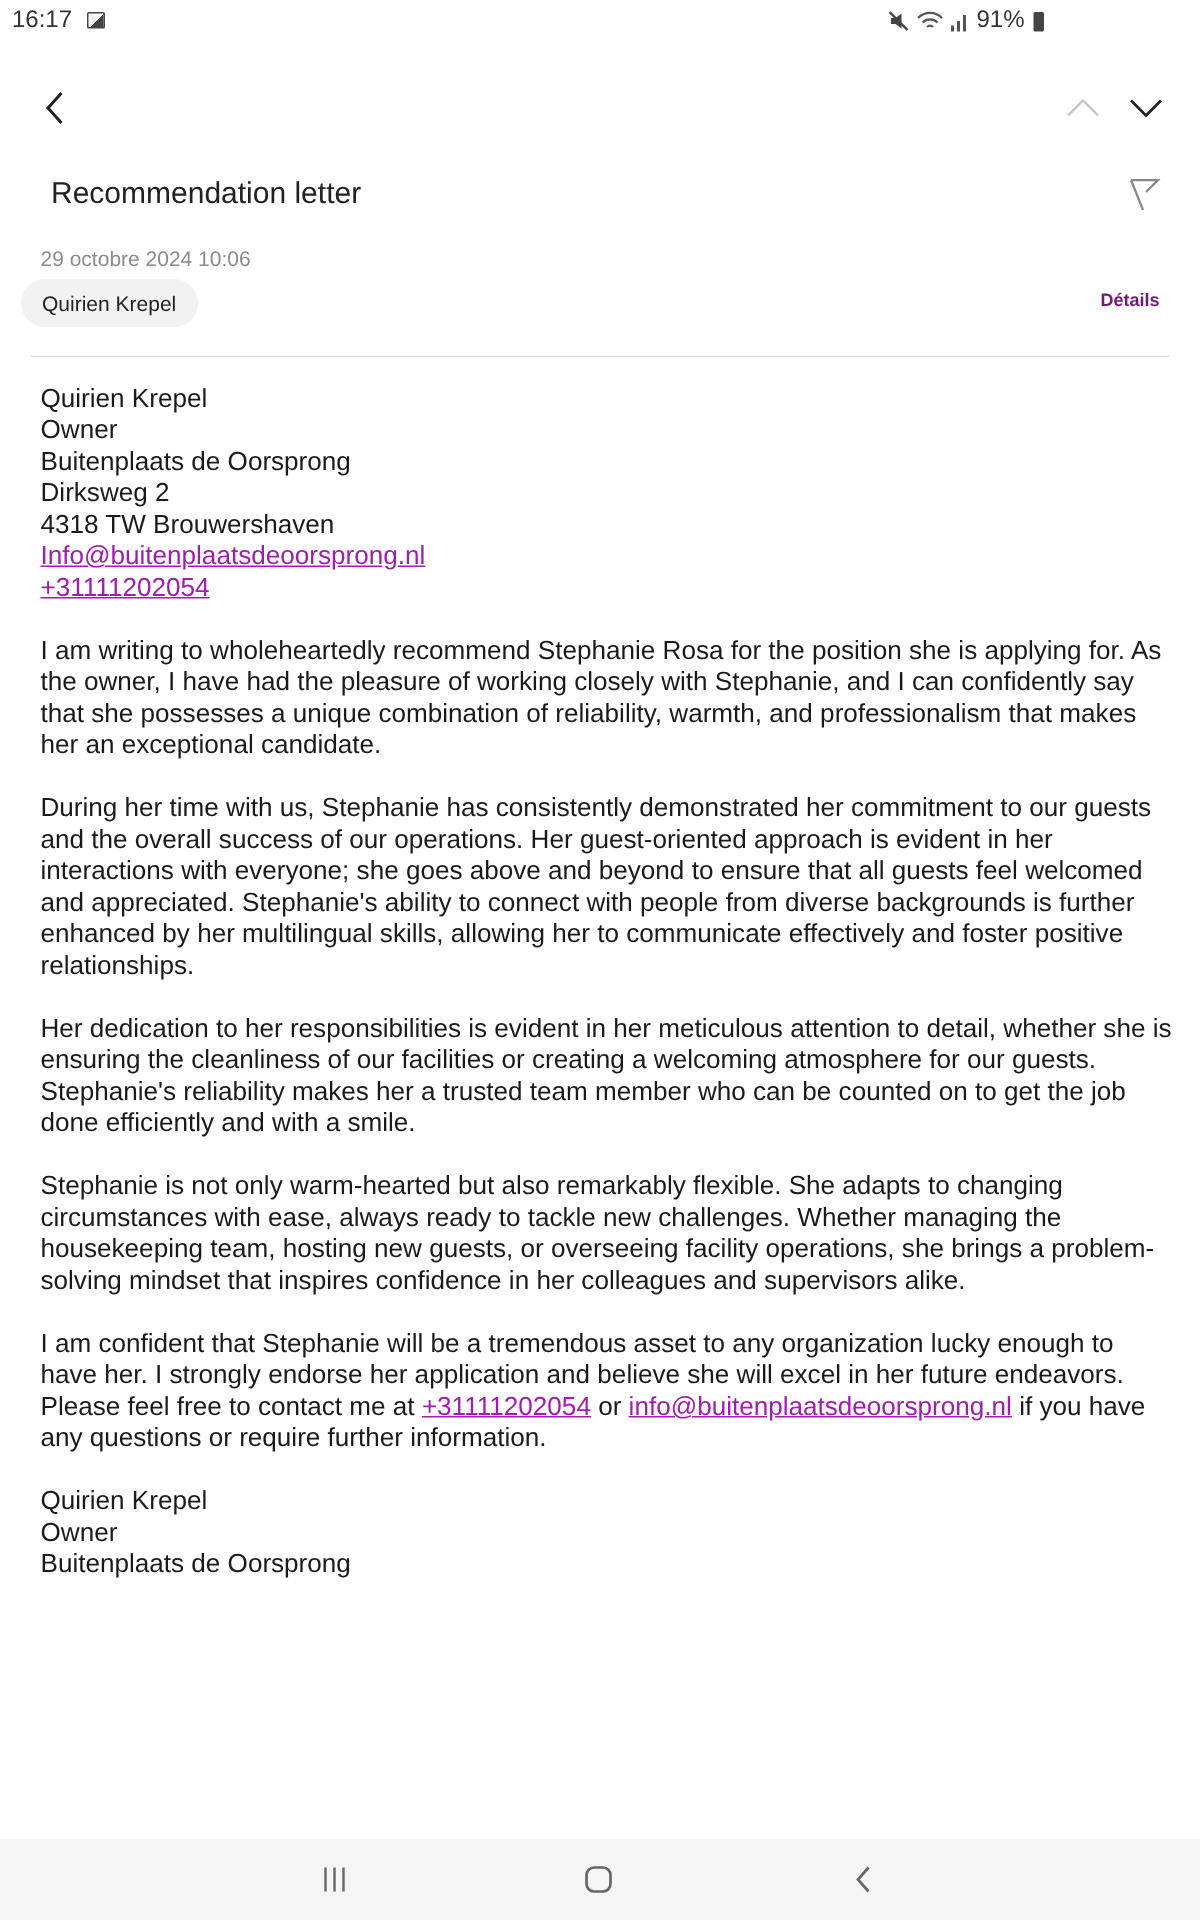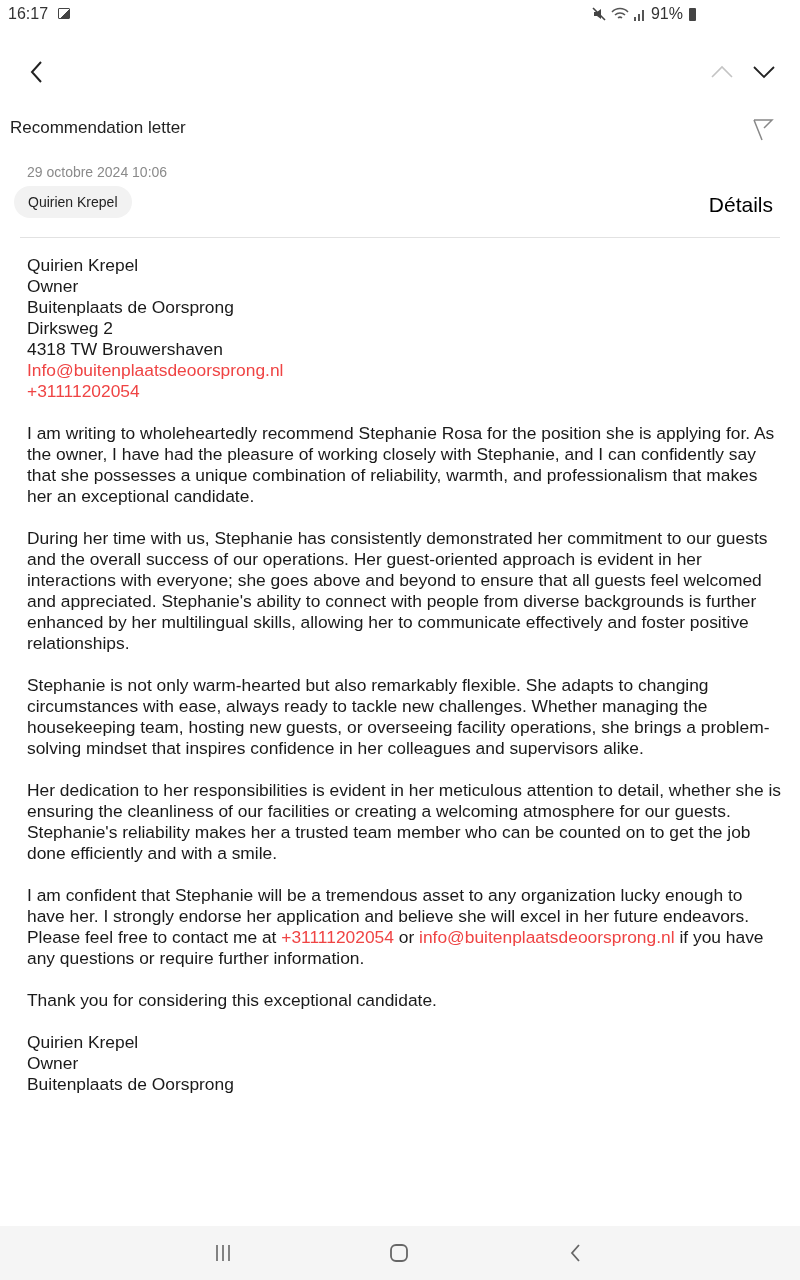--- a/index.html
+++ b/index.html
@@ -5,29 +5,29 @@
   html, body { margin:0; padding:0; }
   body { width:800px; height:1280px; background:#ffffff; position:relative; overflow:hidden;
          font-family:"Liberation Sans", sans-serif; color:#1a1a1a; }
   .statusbar { position:absolute; top:0; left:0; width:704px; height:28px; }
   .sb-time { position:absolute; left:8px; top:5px; font-size:16px; color:#333; }
   .sb-img { position:absolute; left:58px; top:8px; width:12px; height:11px; border:1.5px solid #444; border-radius:1px; box-sizing:border-box; background:linear-gradient(135deg, transparent 55%, #444 55%); }
   .sb-right { position:absolute; right:8px; top:5px; font-size:16px; color:#333; display:flex; align-items:center; gap:4px;justify-content:center; }
   .sb-batt { display:inline-block; width:7px; height:13px; background:#444; border-radius:1px; margin-left:2px; }
   .topbar { position:absolute; top:50px; left:0; width:800px; height:44px; }
   .icon-btn { position:absolute; display:flex; align-items:center; justify-content:center; cursor:pointer; }
-  .subject { position:absolute; left:10px; top:118px; font-size:17px; color:#222; }
+  .subject { position:absolute; left:34px; top:118px; font-size:20px; color:#222; }
   .datetime { position:absolute; left:27px; top:164px; font-size:14px; color:#8a8a8a; }
   .flag { position:absolute; right:26px; top:116px; }
   .chip { position:absolute; left:14px; top:186px; height:32px; padding:0 14px; border-radius:16px; background:#f2f2f2; font-size:14px; line-height:32px; color:#222; }
-  .details { position:absolute; right:27px; top:193px; font-size:21px; color:#000000; font-weight:normal; cursor:pointer; }
+  .details { position:absolute; right:27px; top:193px; font-size:12px; color:#701a75; font-weight:bold; cursor:pointer; }
   .divider { position:absolute; left:20px; right:20px; top:237px; height:1px; background:#e2e2e2; }
   .body { position:absolute; left:27px; top:255px; width:755px; font-size:17.4px; line-height:21px; color:#1a1a1a; }
   .body p { margin:0 0 21px 0; }
-  .body a { color:#ef4444; }
+  .body a { color:#a21caf; text-decoration:underline; }
   .navbar { position:absolute; left:0; top:1226px; width:800px; height:54px; background:#f5f5f5; }
   .nav-btn { position:absolute; top:14px; height:26px; display:flex; align-items:center; justify-content:center; cursor:pointer; }
 </style>
 </head>
 <body>
 
 <div class="statusbar">
   <span class="sb-time">16:17</span>
   <span class="sb-img"></span>
   <div class="sb-right">
@@ -82,24 +82,23 @@
     <span>Quirien Krepel</span><br>
     <span>Owner</span><br>
     <span>Buitenplaats de Oorsprong</span><br>
     <span>Dirksweg 2</span><br>
     <span>4318 TW Brouwershaven</span><br>
     <a>Info@buitenplaatsdeoorsprong.nl</a><br>
     <a>+31111202054</a>
   </p>
   <p>I am writing to wholeheartedly recommend Stephanie Rosa for the position she is applying for. As the owner, I have had the pleasure of working closely with Stephanie, and I can confidently say that she possesses a unique combination of reliability, warmth, and professionalism that makes her an exceptional candidate.</p>
   <p>During her time with us, Stephanie has consistently demonstrated her commitment to our guests and the overall success of our operations. Her guest-oriented approach is evident in her interactions with everyone; she goes above and beyond to ensure that all guests feel welcomed and appreciated. Stephanie's ability to connect with people from diverse backgrounds is further enhanced by her multilingual skills, allowing her to communicate effectively and foster positive relationships.</p>
+  <p>Her dedication to her responsibilities is evident in her meticulous attention to detail, whether she is ensuring the cleanliness of our facilities or creating a welcoming atmosphere for our guests. Stephanie's reliability makes her a trusted team member who can be counted on to get the job done efficiently and with a smile.</p>
   <p>Stephanie is not only warm-hearted but also remarkably flexible. She adapts to changing circumstances with ease, always ready to tackle new challenges. Whether managing the housekeeping team, hosting new guests, or overseeing facility operations, she brings a problem-solving mindset that inspires confidence in her colleagues and supervisors alike.</p>
-  <p>Her dedication to her responsibilities is evident in her meticulous attention to detail, whether she is ensuring the cleanliness of our facilities or creating a welcoming atmosphere for our guests. Stephanie's reliability makes her a trusted team member who can be counted on to get the job done efficiently and with a smile.</p>
   <p><span>I am confident that Stephanie will be a tremendous asset to any organization lucky enough to have her. I strongly endorse her application and believe she will excel in her future endeavors. Please feel free to contact me at </span><a>+31111202054</a><span> or </span><a>info@buitenplaatsdeoorsprong.nl</a><span> if you have any questions or require further information.</span></p>
-  <p>Thank you for considering this exceptional candidate.</p>
   <p>
     <span>Quirien Krepel</span><br>
     <span>Owner</span><br>
     <span>Buitenplaats de Oorsprong</span>
   </p>
 </div>
 
 <div class="navbar">
   <div class="nav-btn" style="left:208px;width:30px;">
     <svg width="18" height="18" viewBox="0 0 18 18">

